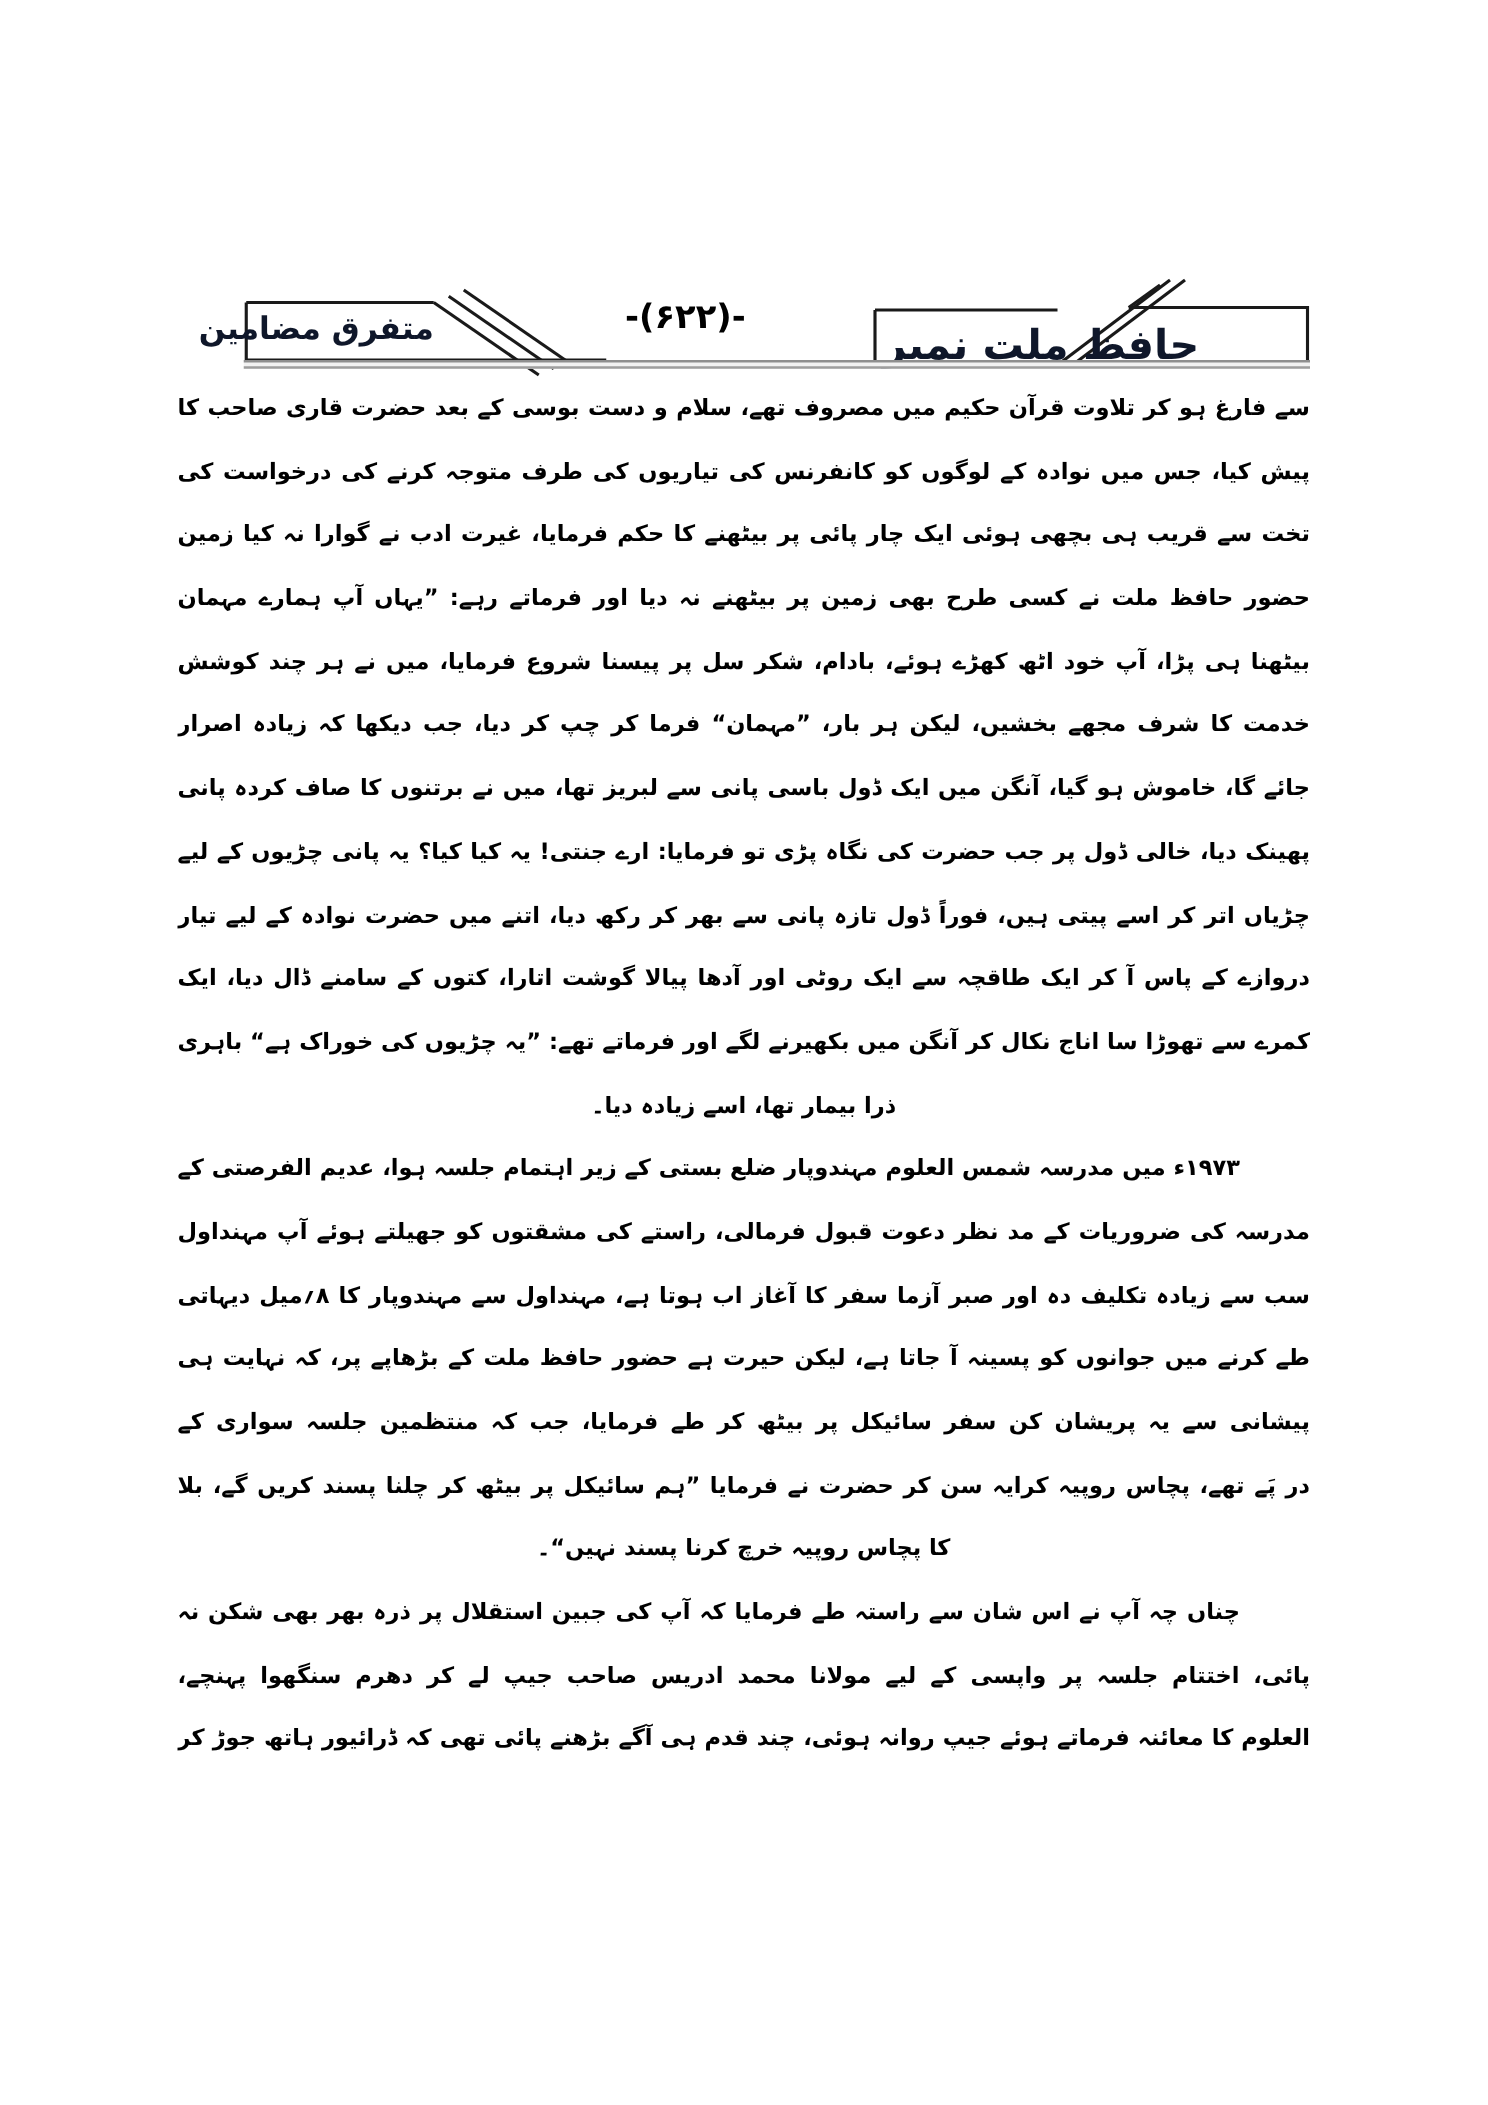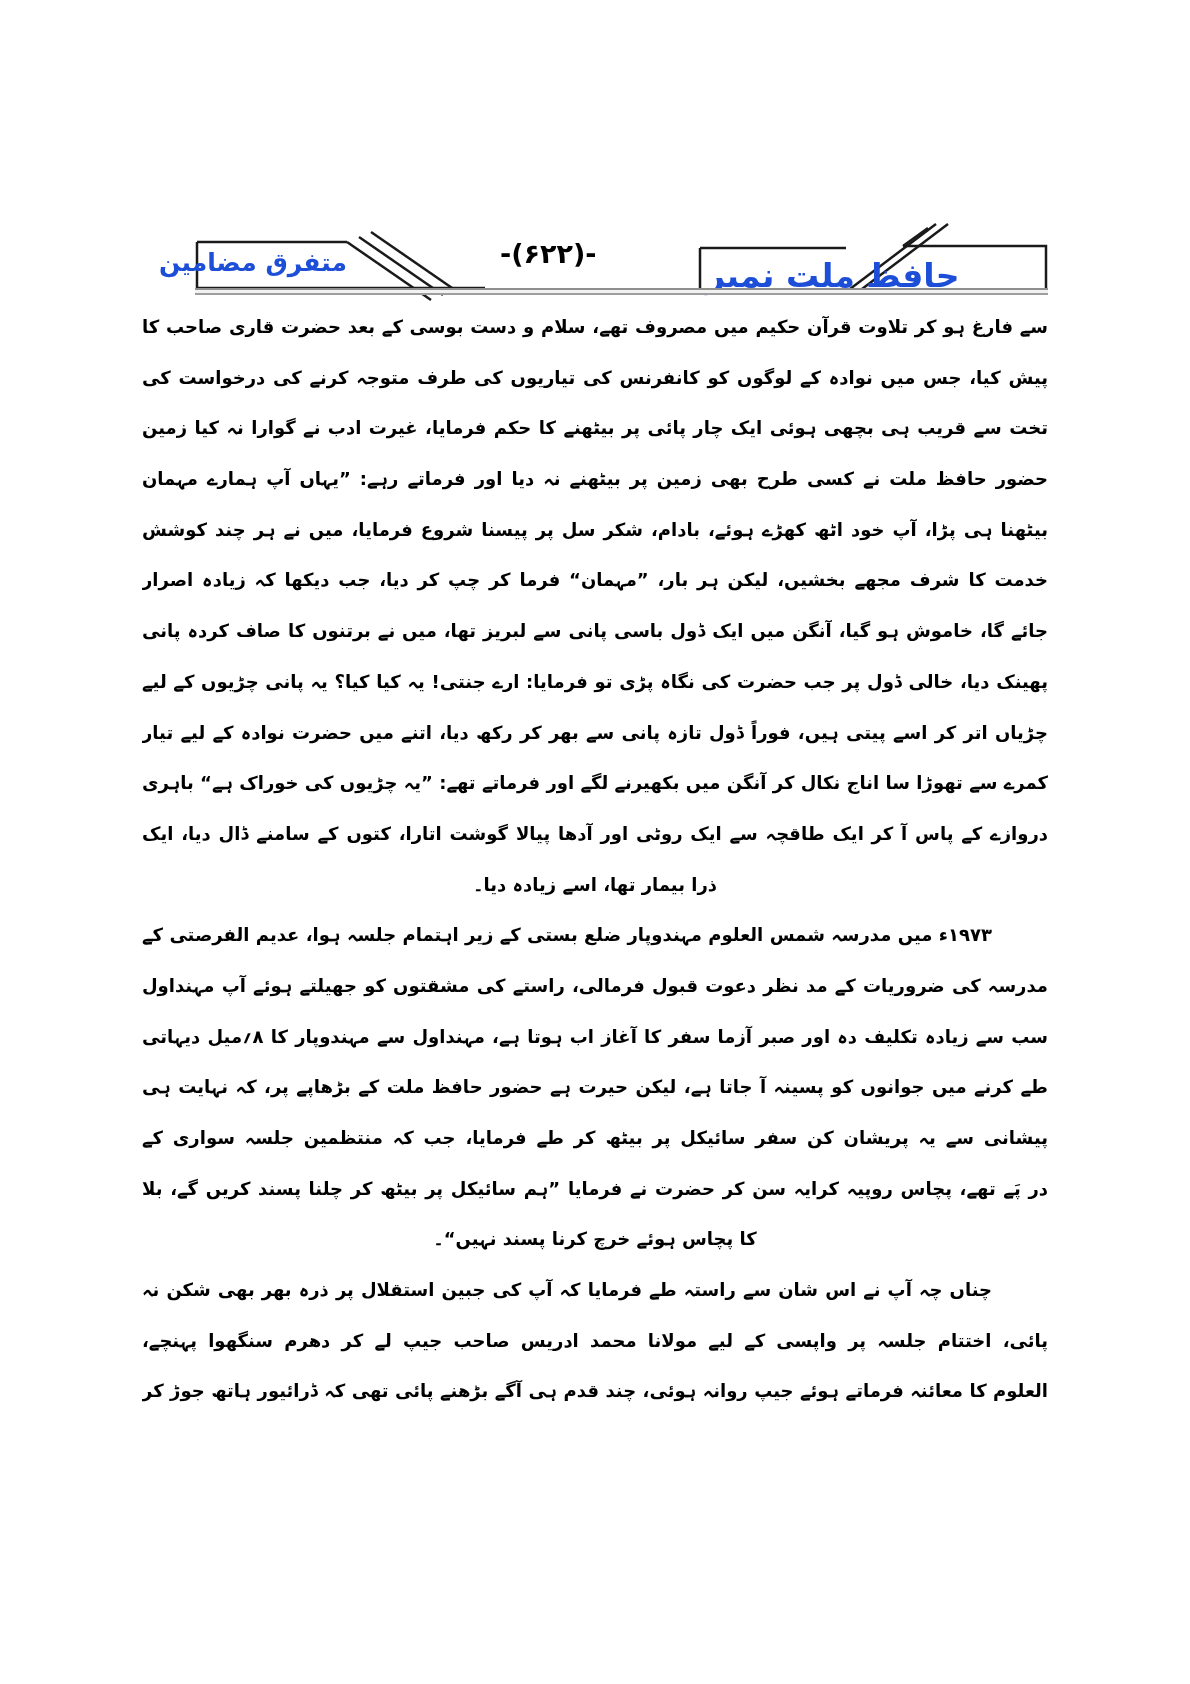--- a/index.html
+++ b/index.html
@@ -19,21 +19,21 @@
 
   
   .banner {
     position: absolute;
   }
   .banner svg { position: absolute; left: 0; top: 0; overflow: visible; }
   .banner .banner-text {
     position: absolute;
     font-weight: bold;
     white-space: nowrap;
-    color: #1d4ed8;
+    color: #0f172a;
     text-align: center;
   }
   .left-banner  { left: 195px; top: 236px; width: 312px; height: 66px; }
   .left-banner .banner-text  { right: 160px; top: 12px; font-size: 25px; }
   .right-banner { left: 698px; top: 216px; width: 352px; height: 82px; }
   .right-banner .banner-text { left: 8px; top: 40px; font-size: 33px; }
 
   .page-number {
     position: absolute;
     left: 500px;
@@ -120,32 +120,32 @@
       <div>
         <div class="line">سے فارغ ہو کر تلاوت قرآن حکیم میں مصروف تھے، سلام و دست بوسی کے بعد حضرت قاری صاحب کا پیغام</div>
         <div class="line">پیش کیا، جس میں نوادہ کے لوگوں کو کانفرنس کی تیاریوں کی طرف متوجہ کرنے کی درخواست کی گئی تھی، حضور نے</div>
         <div class="line">تخت سے قریب ہی بچھی ہوئی ایک چار پائی پر بیٹھنے کا حکم فرمایا، غیرت ادب نے گوارا نہ کیا زمین پر بیٹھ گیا، لیکن</div>
         <div class="line">حضور حافظ ملت نے کسی طرح بھی زمین پر بیٹھنے نہ دیا اور فرماتے رہے: ”یہاں آپ ہمارے مہمان ہیں“ ناچار</div>
         <div class="line">بیٹھنا ہی پڑا، آپ خود اٹھ کھڑے ہوئے، بادام، شکر سل پر پیسنا شروع فرمایا، میں نے ہر چند کوشش کی کہ اس</div>
         <div class="line">خدمت کا شرف مجھے بخشیں، لیکن ہر بار، ”مہمان“ فرما کر چپ کر دیا، جب دیکھا کہ زیادہ اصرار باعث جلال بن</div>
         <div class="line">جائے گا، خاموش ہو گیا، آنگن میں ایک ڈول باسی پانی سے لبریز تھا، میں نے برتنوں کا صاف کردہ پانی سمجھ کر</div>
         <div class="line">پھینک دیا، خالی ڈول پر جب حضرت کی نگاہ پڑی تو فرمایا: ارے جنتی! یہ کیا کیا؟ یہ پانی چڑیوں کے لیے رکھا تھا،</div>
         <div class="line">چڑیاں اتر کر اسے پیتی ہیں، فوراً ڈول تازہ پانی سے بھر کر رکھ دیا، اتنے میں حضرت نوادہ کے لیے تیار ہو چکے تھے،</div>
+        <div class="line">دروازے کے پاس آ کر ایک طاقچہ سے ایک روٹی اور آدھا پیالا گوشت اتارا، کتوں کے سامنے ڈال دیا، ایک</div>
         <div class="line">کمرے سے تھوڑا سا اناج نکال کر آنگن میں بکھیرنے لگے اور فرماتے تھے: ”یہ چڑیوں کی خوراک ہے“ باہری</div>
-        <div class="line">دروازے کے پاس آ کر ایک طاقچہ سے ایک روٹی اور آدھا پیالا گوشت اتارا، کتوں کے سامنے ڈال دیا، ایک</div>
         <div class="line center">ذرا بیمار تھا، اسے زیادہ دیا۔</div>
       </div>
       <div>
         <div class="line indent">۱۹۷۳ء میں مدرسہ شمس العلوم مہندوپار ضلع بستی کے زیر اہتمام جلسہ ہوا، عدیم الفرصتی کے باوجود</div>
         <div class="line">مدرسہ کی ضروریات کے مد نظر دعوت قبول فرمالی، راستے کی مشقتوں کو جھیلتے ہوئے آپ مہنداول پہنچے، لیکن</div>
         <div class="line">سب سے زیادہ تکلیف دہ اور صبر آزما سفر کا آغاز اب ہوتا ہے، مہنداول سے مہندوپار کا ۸؍میل دیہاتی کچا راستہ</div>
         <div class="line">طے کرنے میں جوانوں کو پسینہ آ جاتا ہے، لیکن حیرت ہے حضور حافظ ملت کے بڑھاپے پر، کہ نہایت ہی خندہ</div>
         <div class="line">پیشانی سے یہ پریشان کن سفر سائیکل پر بیٹھ کر طے فرمایا، جب کہ منتظمین جلسہ سواری کے انتظام کے</div>
         <div class="line">در پَے تھے، پچاس روپیہ کرایہ سن کر حضرت نے فرمایا ”ہم سائیکل پر بیٹھ کر چلنا پسند کریں گے، بلا وجہ مدرسہ</div>
-        <div class="line center">کا پچاس ہوئے خرچ کرنا پسند نہیں“۔</div>
+        <div class="line center">کا پچاس روپیہ خرچ کرنا پسند نہیں“۔</div>
       </div>
       <div>
         <div class="line indent">چناں چہ آپ نے اس شان سے راستہ طے فرمایا کہ آپ کی جبین استقلال پر ذرہ بھر بھی شکن نہ آنے</div>
         <div class="line">پائی، اختتام جلسہ پر واپسی کے لیے مولانا محمد ادریس صاحب جیپ لے کر دھرم سنگھوا پہنچے، دارالعلوم احمدیہ معراج</div>
         <div class="line">العلوم کا معائنہ فرماتے ہوئے جیپ روانہ ہوئی، چند قدم ہی آگے بڑھنے پائی تھی کہ ڈرائیور ہاتھ جوڑ کر کھڑا ہو گیا،</div>
       </div>
     </div>
 
 </div>
 

